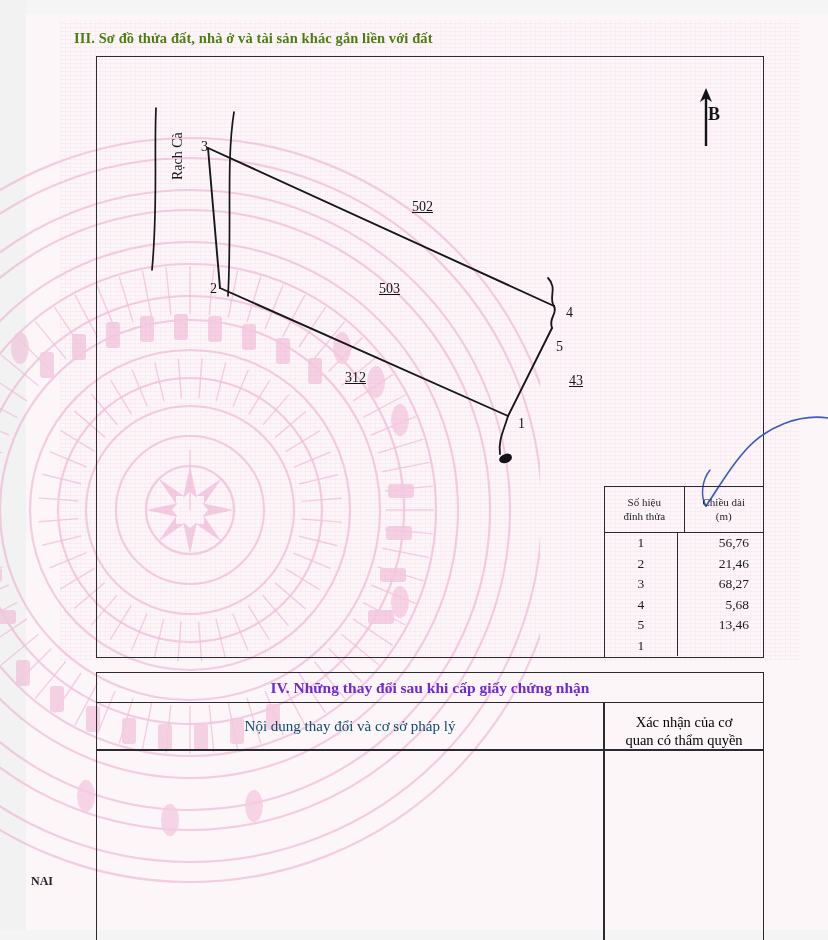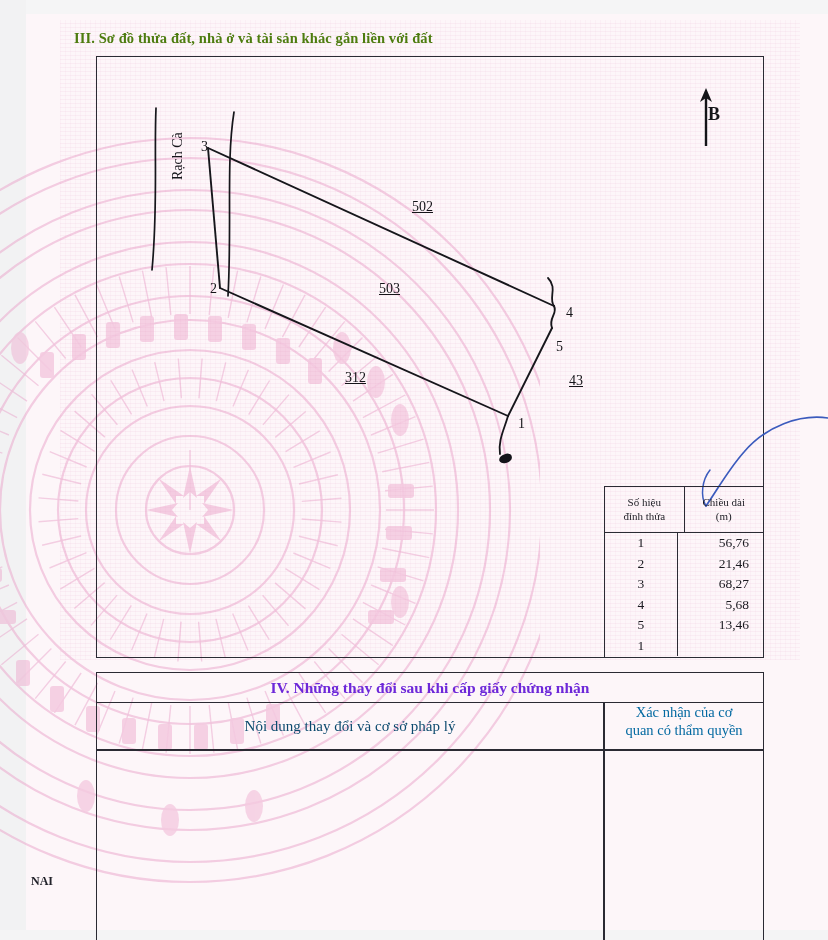--- a/index.html
+++ b/index.html
@@ -96,22 +96,22 @@
   }
   .sec-head-l {
     position: absolute;
     left: 0; top: 30px; width: 506px; height: 46px;
     display: flex; align-items: center; justify-content: center;
     font-size: 15px; color: #0c4a6e;
   }
   .sec-head-r {
     position: absolute;
     left: 508px; top: 30px; width: 158px; height: 46px;
-    display: flex; flex-direction: column; align-items: center; justify-content: flex-start;
-    font-size: 14.5px; color: #0369a1; line-height: 1.25;
+    display: flex; flex-direction: column; align-items: center; justify-content: flex-end;
+    font-size: 14.5px; color: #000000; line-height: 1.25;
     text-align: center;
   }
 
   
   #doc-heading {
     position: absolute;
     left: 74px; top: 30px;
     font-size: 14.5px;
     font-weight: bold;
     color: #4d7c0f;

